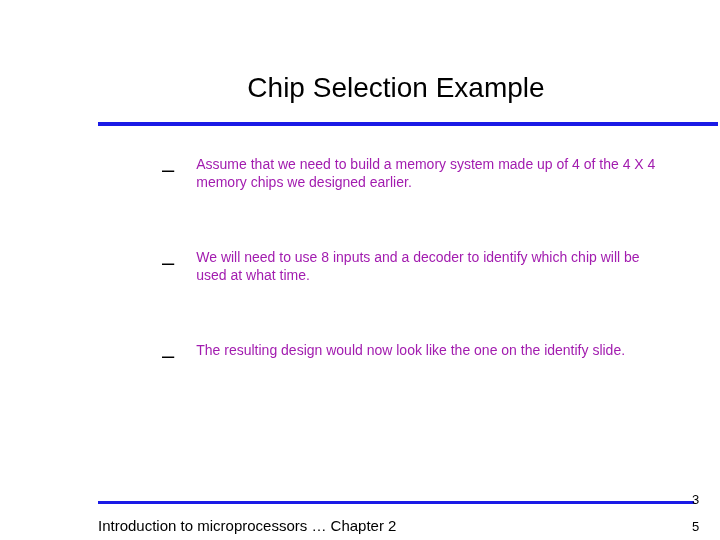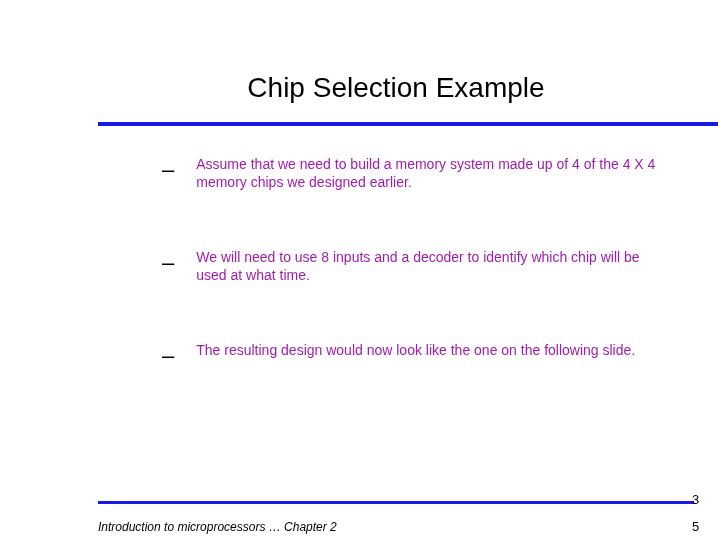--- a/index.html
+++ b/index.html
@@ -55,23 +55,22 @@
     left: 50px;
     right: 50px;
     bottom: 60px;
     height: 3px;
     background: #1a1ae6;
   }
   .footer-text {
     position: absolute;
     left: 50px;
     bottom: 30px;
-    font-size: 12px;
+    font-size: 15px;
     color: #000;
-    font-style: italic;
   }
   .page-num {
     position: absolute;
     right: 50px;
     bottom: 18px;
     font-size: 13px;
     color: #000;
     text-align: right;
     line-height: 1.1;
     width: 14px;
@@ -89,21 +88,21 @@
     <div class="bullet">
       <span class="dash">–</span>
       <span class="bullet-text">Assume that we need to build a memory system made up of 4 of the 4 X 4 memory chips we designed earlier.</span>
     </div>
     <div class="bullet">
       <span class="dash">–</span>
       <span class="bullet-text">We will need to use 8 inputs and a decoder to identify which chip will be used at what time.</span>
     </div>
     <div class="bullet">
       <span class="dash">–</span>
-      <span class="bullet-text">The resulting design would now look like the one on the following slide.</span>
+      <span class="bullet-text">The resulting design would now look like the one on the identify slide.</span>
     </div>
   </div>
 
   <div class="footer-rule"></div>
   <div class="footer-text">Introduction to microprocessors … Chapter 2</div>
   <div class="page-num">
     <div>3</div>
     <div>5</div>
   </div>
 

